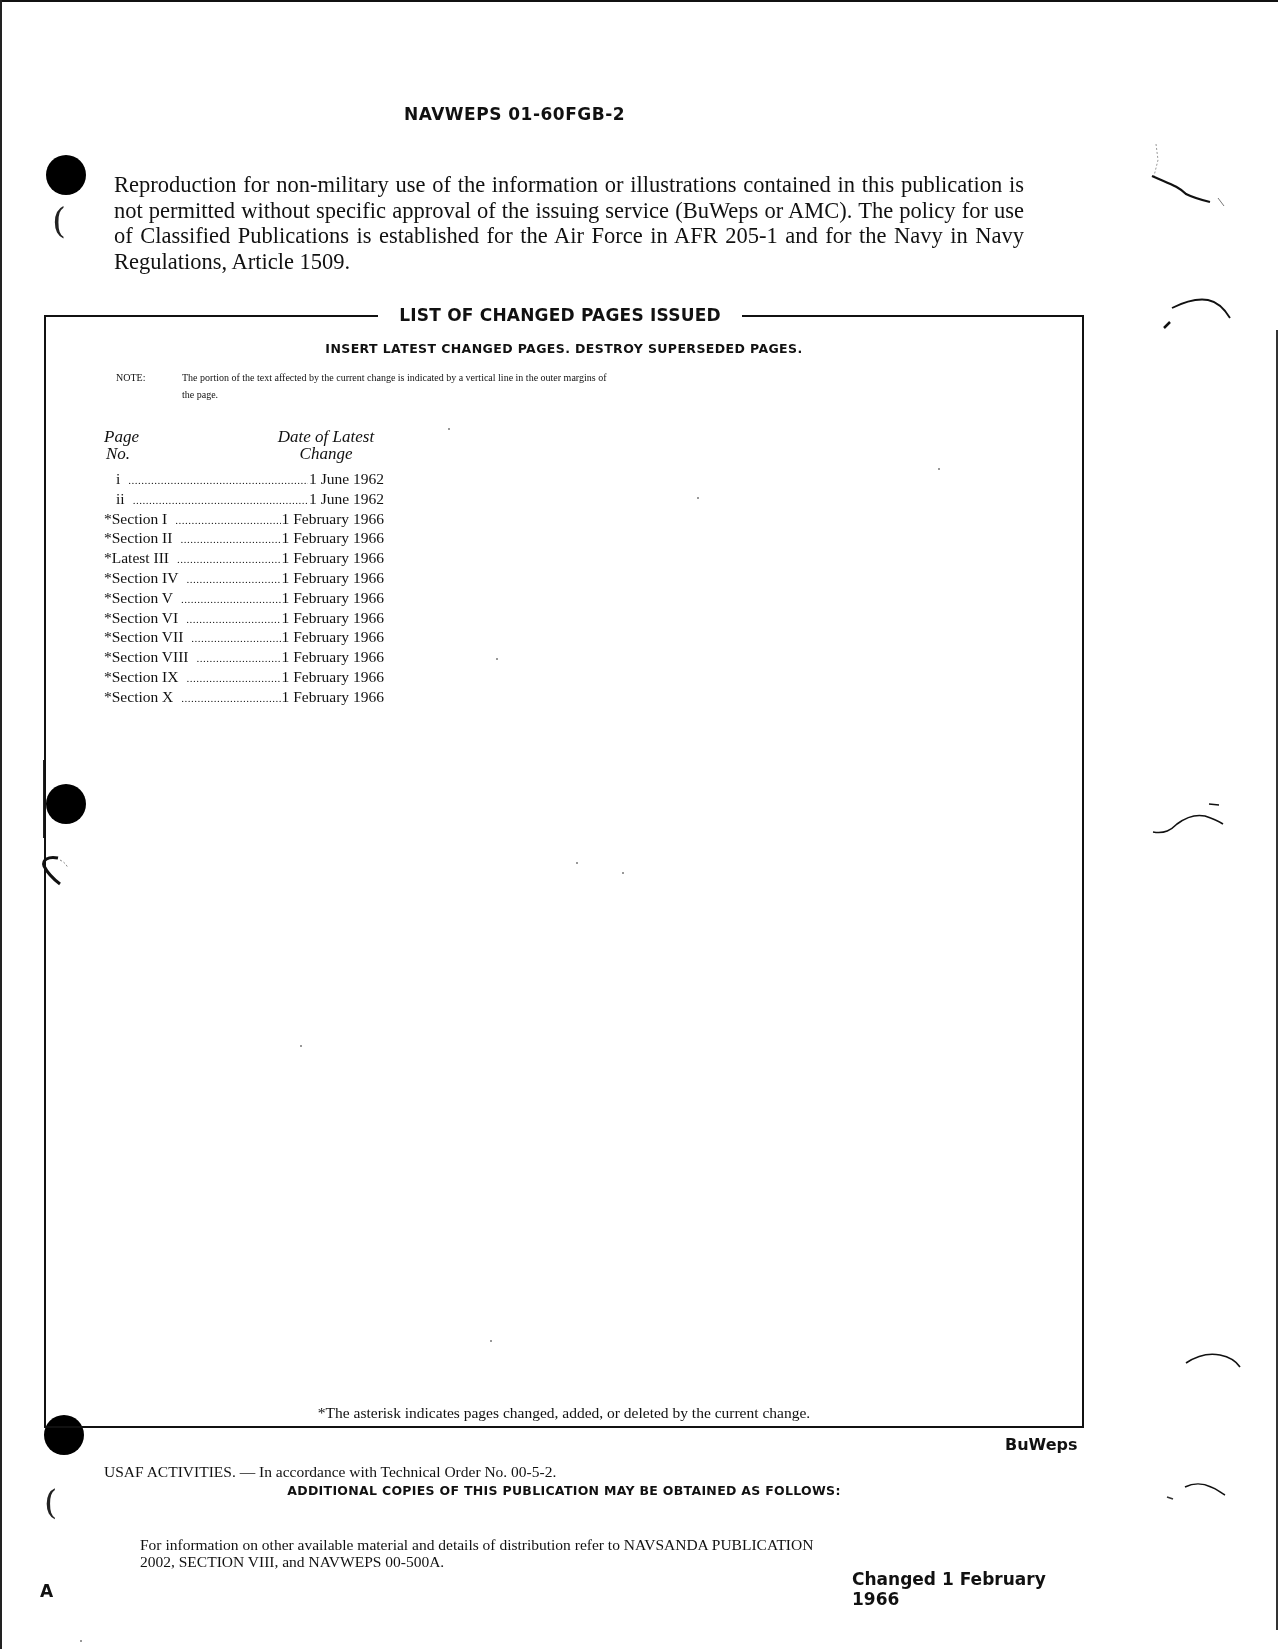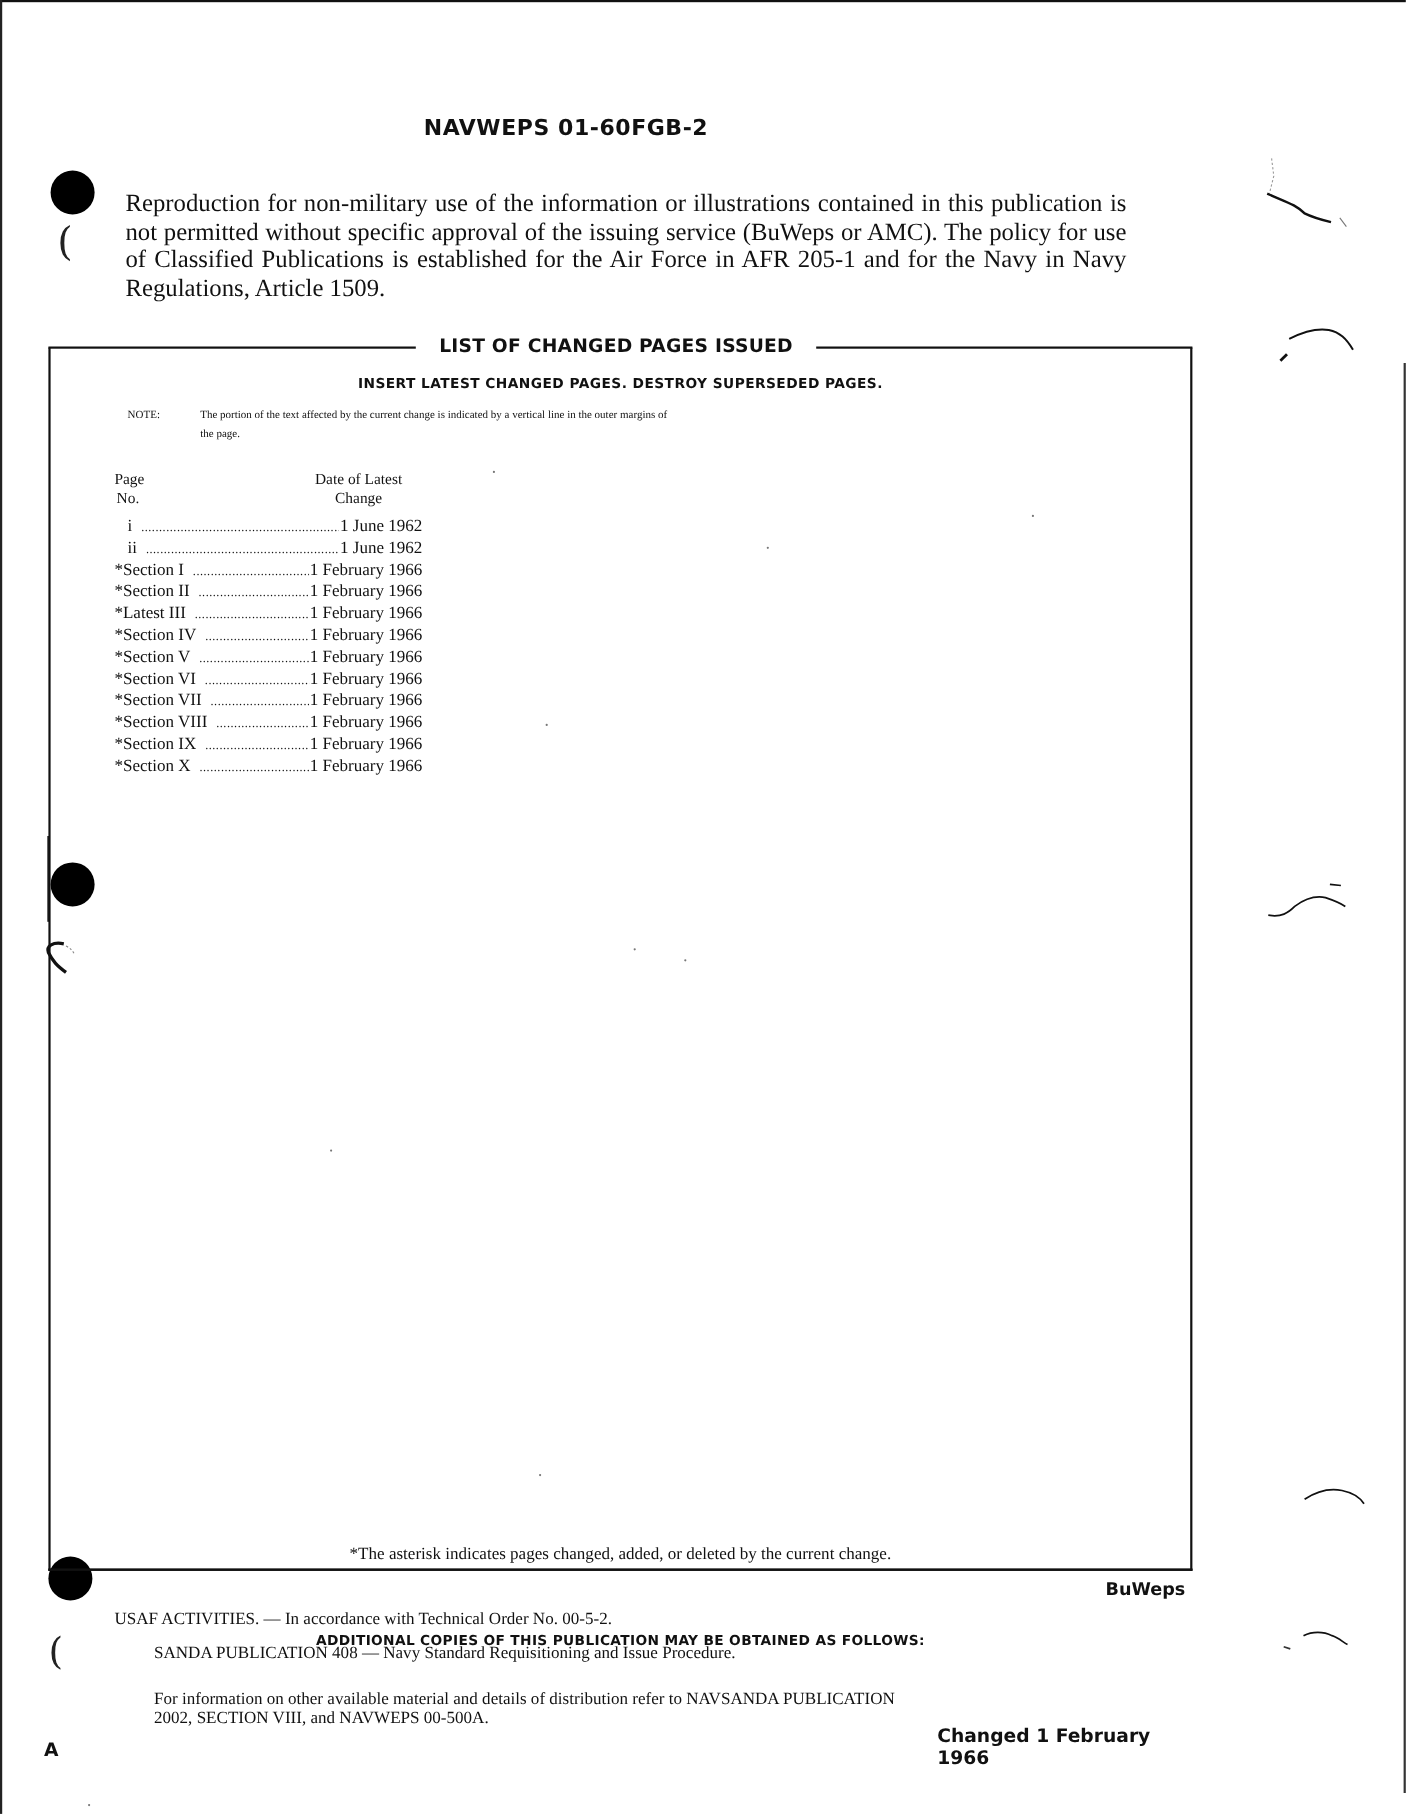--- a/index.html
+++ b/index.html
@@ -25,21 +25,21 @@
       position: absolute; right: 0; top: 330px; width: 2px; height: 1300px; background: #333;
     }
     .header-title {
       position: absolute;
       top: 104px;
       left: 0;
       width: 1029px;
       text-align: center;
       font-family: "DejaVu Sans", "Liberation Sans", sans-serif;
       font-weight: bold;
-      font-size: 20px;
+      font-size: 17px;
       letter-spacing: 0.5px;
     }
     .notice {
       position: absolute;
       top: 172px;
       left: 114px;
       width: 910px;
       font-size: 22.5px;
       line-height: 25.5px;
       text-align: justify;
@@ -110,21 +110,22 @@
     }
     .list-note .note-label {
       display: inline-block;
       width: 66px;
     }
     .list-note .note-cont {
       padding-left: 66px;
     }
     .col-header {
       position: absolute;
-      font-size: 14px;
+      font-style: italic;
+      font-size: 17px;
       line-height: 17px;
     }
     .col-header-page {
       top: 428px;
       left: 104px;
       width: 60px;
     }
     .col-header-date {
       top: 428px;
       left: 270px;
@@ -393,21 +394,20 @@
 
 <div class="asterisk-footnote">*The asterisk indicates pages changed, added, or deleted by the current change.</div>
 <div class="bottom-rule"></div>
 
 <div class="copies-heading">ADDITIONAL COPIES OF THIS PUBLICATION MAY BE OBTAINED AS FOLLOWS:</div>
 <div class="buweps-label">BuWeps</div>
 
 <div class="activity usaf-activity">USAF ACTIVITIES. — In accordance with Technical Order No. 00-5-2.</div>
 
 <div class="activity navy-activity">
-  <span class="cont">SANDA PUBLICATION 408 — Navy Standard Requisitioning and Issue Procedure.</span>
 </div>
 
 <div class="activity info-activity">
   <span>For information on other available material and details of distribution refer to NAVSANDA PUBLICATION</span>
   <span class="cont">2002, SECTION VIII, and NAVWEPS 00-500A.</span>
 </div>
 
 <div class="page-letter">A</div>
 <div class="change-date">Changed 1 February 1966</div>
 

